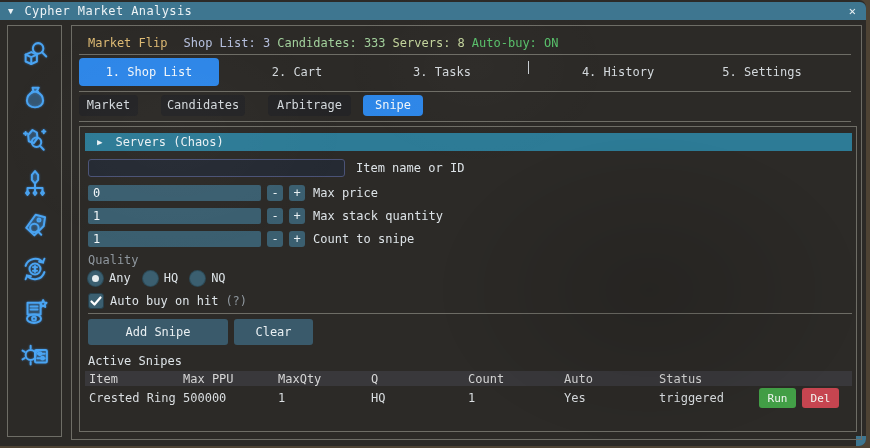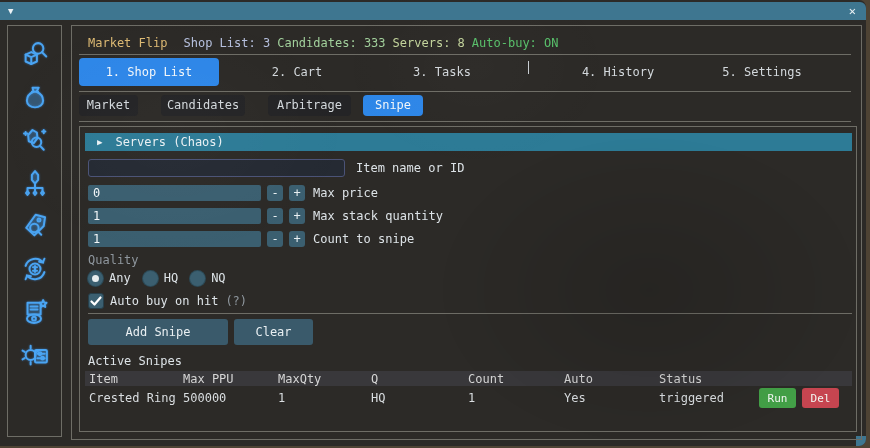--- a/index.html
+++ b/index.html
@@ -134,20 +134,21 @@
   .btn-del { margin-left:6px; background:#c64550; }
 </style>
 </head>
 <body>
 
 <div class="window">
   <div class="corner-grip"></div>
 
   <div class="titlebar">
     <span class="tb-menu">▼</span>
+    <span class="tb-title">Cypher Market Analysis</span>
     <span class="tb-close">✕</span>
   </div>
 
   <div class="sidebar">
     <div class="side-btn">
       <svg width="30" height="30" viewBox="0 0 24 24">
         <path d="M4.5 12.5 L9 10.5 L13.5 12.5 V18 L9 20 L4.5 18 Z"></path>
         <path d="M4.5 12.5 L9 14.5 L13.5 12.5 M9 14.5 V20"></path>
         <circle cx="14.5" cy="7.5" r="4.2"></circle>
         <path d="M17.6 10.6 L21 14"></path>

